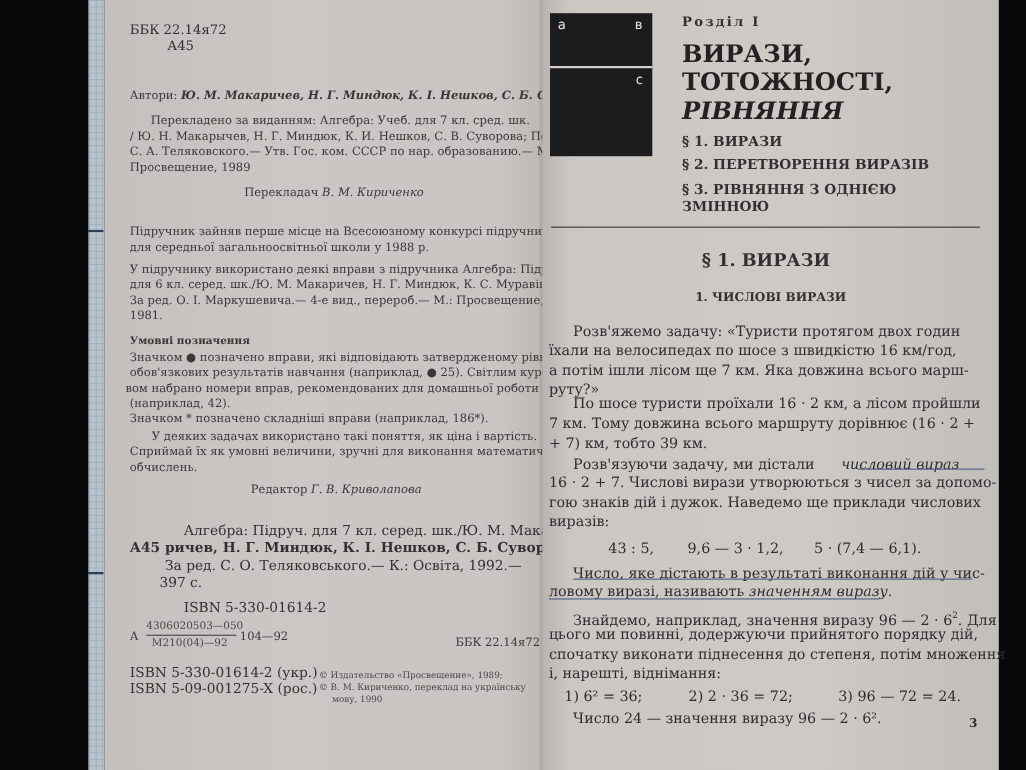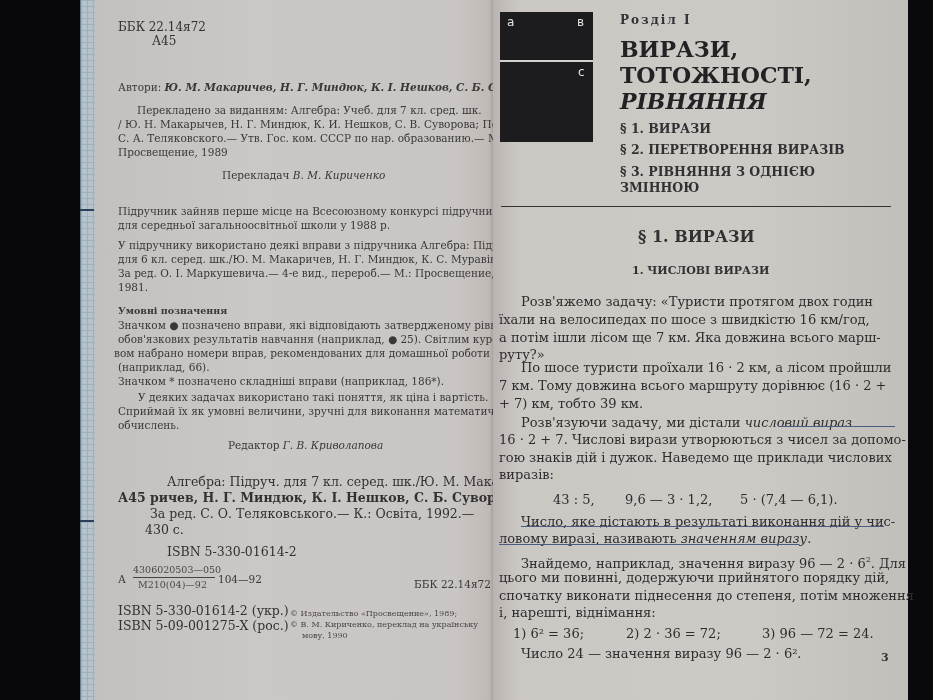--- a/index.html
+++ b/index.html
@@ -83,39 +83,39 @@
 
 <div class="t small" style="left:118px;top:238px;">У підручнику використано деякі вправи з підручника Алгебра: Підруч.</div>
 <div class="t small" style="left:118px;top:252px;">для 6 кл. серед. шк./Ю. М. Макаричев, Н. Г. Миндюк, К. С. Муравін;</div>
 <div class="t small" style="left:118px;top:266px;">За ред. О. І. Маркушевича.— 4-е вид., перероб.— М.: Просвещение,</div>
 <div class="t small" style="left:118px;top:280px;">1981.</div>
 
 <div class="t small b" style="left:118px;top:304px;font-size:9.5px;">Умовні позначення</div>
 <div class="t small" style="left:118px;top:318px;">Значком ● позначено вправи, які відповідають затвердженому рівню</div>
 <div class="t small" style="left:118px;top:332px;">обов'язкових результатів навчання (наприклад, ● 25). Світлим курси-</div>
 <div class="t small" style="left:114px;top:346px;text-align:right;">вом набрано номери вправ, рекомендованих для домашньої роботи</div>
-<div class="t small" style="left:118px;top:360px;">(наприклад, 66).</div>
+<div class="t small" style="left:118px;top:360px;">(наприклад, 42).</div>
 <div class="t small" style="left:118px;top:374px;">Значком * позначено складніші вправи (наприклад, 186*).</div>
 
 <div class="t small" style="left:138px;top:390px;">У деяких задачах використано такі поняття, як ціна і вартість.</div>
 <div class="t small" style="left:118px;top:404px;">Сприймай їх як умовні величини, зручні для виконання математичних</div>
 <div class="t small" style="left:118px;top:418px;">обчислень.</div>
 
 <div class="t small" style="left:228px;top:438px;">
   <span>Редактор</span>
   <span class="it">Г. В. Криволапова</span>
 </div>
 
 <div class="t" style="left:167px;top:474px;font-size:12.5px;">Алгебра: Підруч. для 7 кл. серед. шк./Ю. М. Мака-</div>
 <div class="t" style="left:118px;top:490px;font-size:12.5px;font-weight:bold;">
   <span>А45</span>
   <span>ричев, Н. Г. Миндюк, К. І. Нешков, С. Б. Суворова;</span>
 </div>
 <div class="t" style="left:150px;top:506px;font-size:12.5px;">За ред. С. О. Теляковського.— К.: Освіта, 1992.—</div>
-<div class="t" style="left:145px;top:522px;font-size:12.5px;">430 с.</div>
+<div class="t" style="left:145px;top:522px;font-size:12.5px;">397 с.</div>
 <div class="t" style="left:167px;top:544px;font-size:12.5px;">ISBN 5-330-01614-2</div>
 
 <div class="t small" style="left:118px;top:572px;">А</div>
 <div class="t tiny" style="left:133px;top:565px;font-size:9.5px;">4306020503—050</div>
 <div class="rule" style="left:133px;top:577px;width:82px;background:#444;"></div>
 <div class="t tiny" style="left:138px;top:580px;font-size:9.5px;">М210(04)—92</div>
 <div class="t small" style="left:218px;top:572px;">104—92</div>
 <div class="t small" style="left:414px;top:577px;">ББК 22.14я72</div>
 
 <div class="t" style="left:118px;top:603px;font-size:12.5px;">ISBN 5-330-01614-2 (укр.)</div>
@@ -152,21 +152,21 @@
 <div class="t rp" style="left:499px;top:311px;">їхали на велосипедах по шосе з швидкістю 16 км/год,</div>
 <div class="t rp" style="left:499px;top:329px;">а потім ішли лісом ще 7 км. Яка довжина всього марш-</div>
 <div class="t rp" style="left:499px;top:346px;">руту?»</div>
 
 <div class="t rp" style="left:521px;top:359px;">По шосе туристи проїхали 16 · 2 км, а лісом пройшли</div>
 <div class="t rp" style="left:499px;top:377px;">7 км. Тому довжина всього маршруту дорівнює (16 · 2 +</div>
 <div class="t rp" style="left:499px;top:395px;">+ 7) км, тобто 39 км.</div>
 
 <div class="t rp" style="left:521px;top:414px;">
   <span>Розв'язуючи задачу, ми дістали</span>
-  <span class="it" style="">числовий вираз</span>
+  <span class="it" style="margin-left:20px;">числовий вираз</span>
 </div>
 <div class="ul" style="left:780px;top:426px;width:115px;"></div>
 
 <div class="t rp" style="left:499px;top:431px;">16 · 2 + 7. Числові вирази утворюються з чисел за допомо-</div>
 <div class="t rp" style="left:499px;top:449px;">гою знаків дій і дужок. Наведемо ще приклади числових</div>
 <div class="t rp" style="left:499px;top:466px;">виразів:</div>
 
 <div class="t rp" style="left:553px;top:491px;">43 : 5,</div>
 <div class="t rp" style="left:625px;top:491px;">9,6 — 3 · 1,2,</div>
 <div class="t rp" style="left:740px;top:491px;">5 · (7,4 — 6,1).</div>

